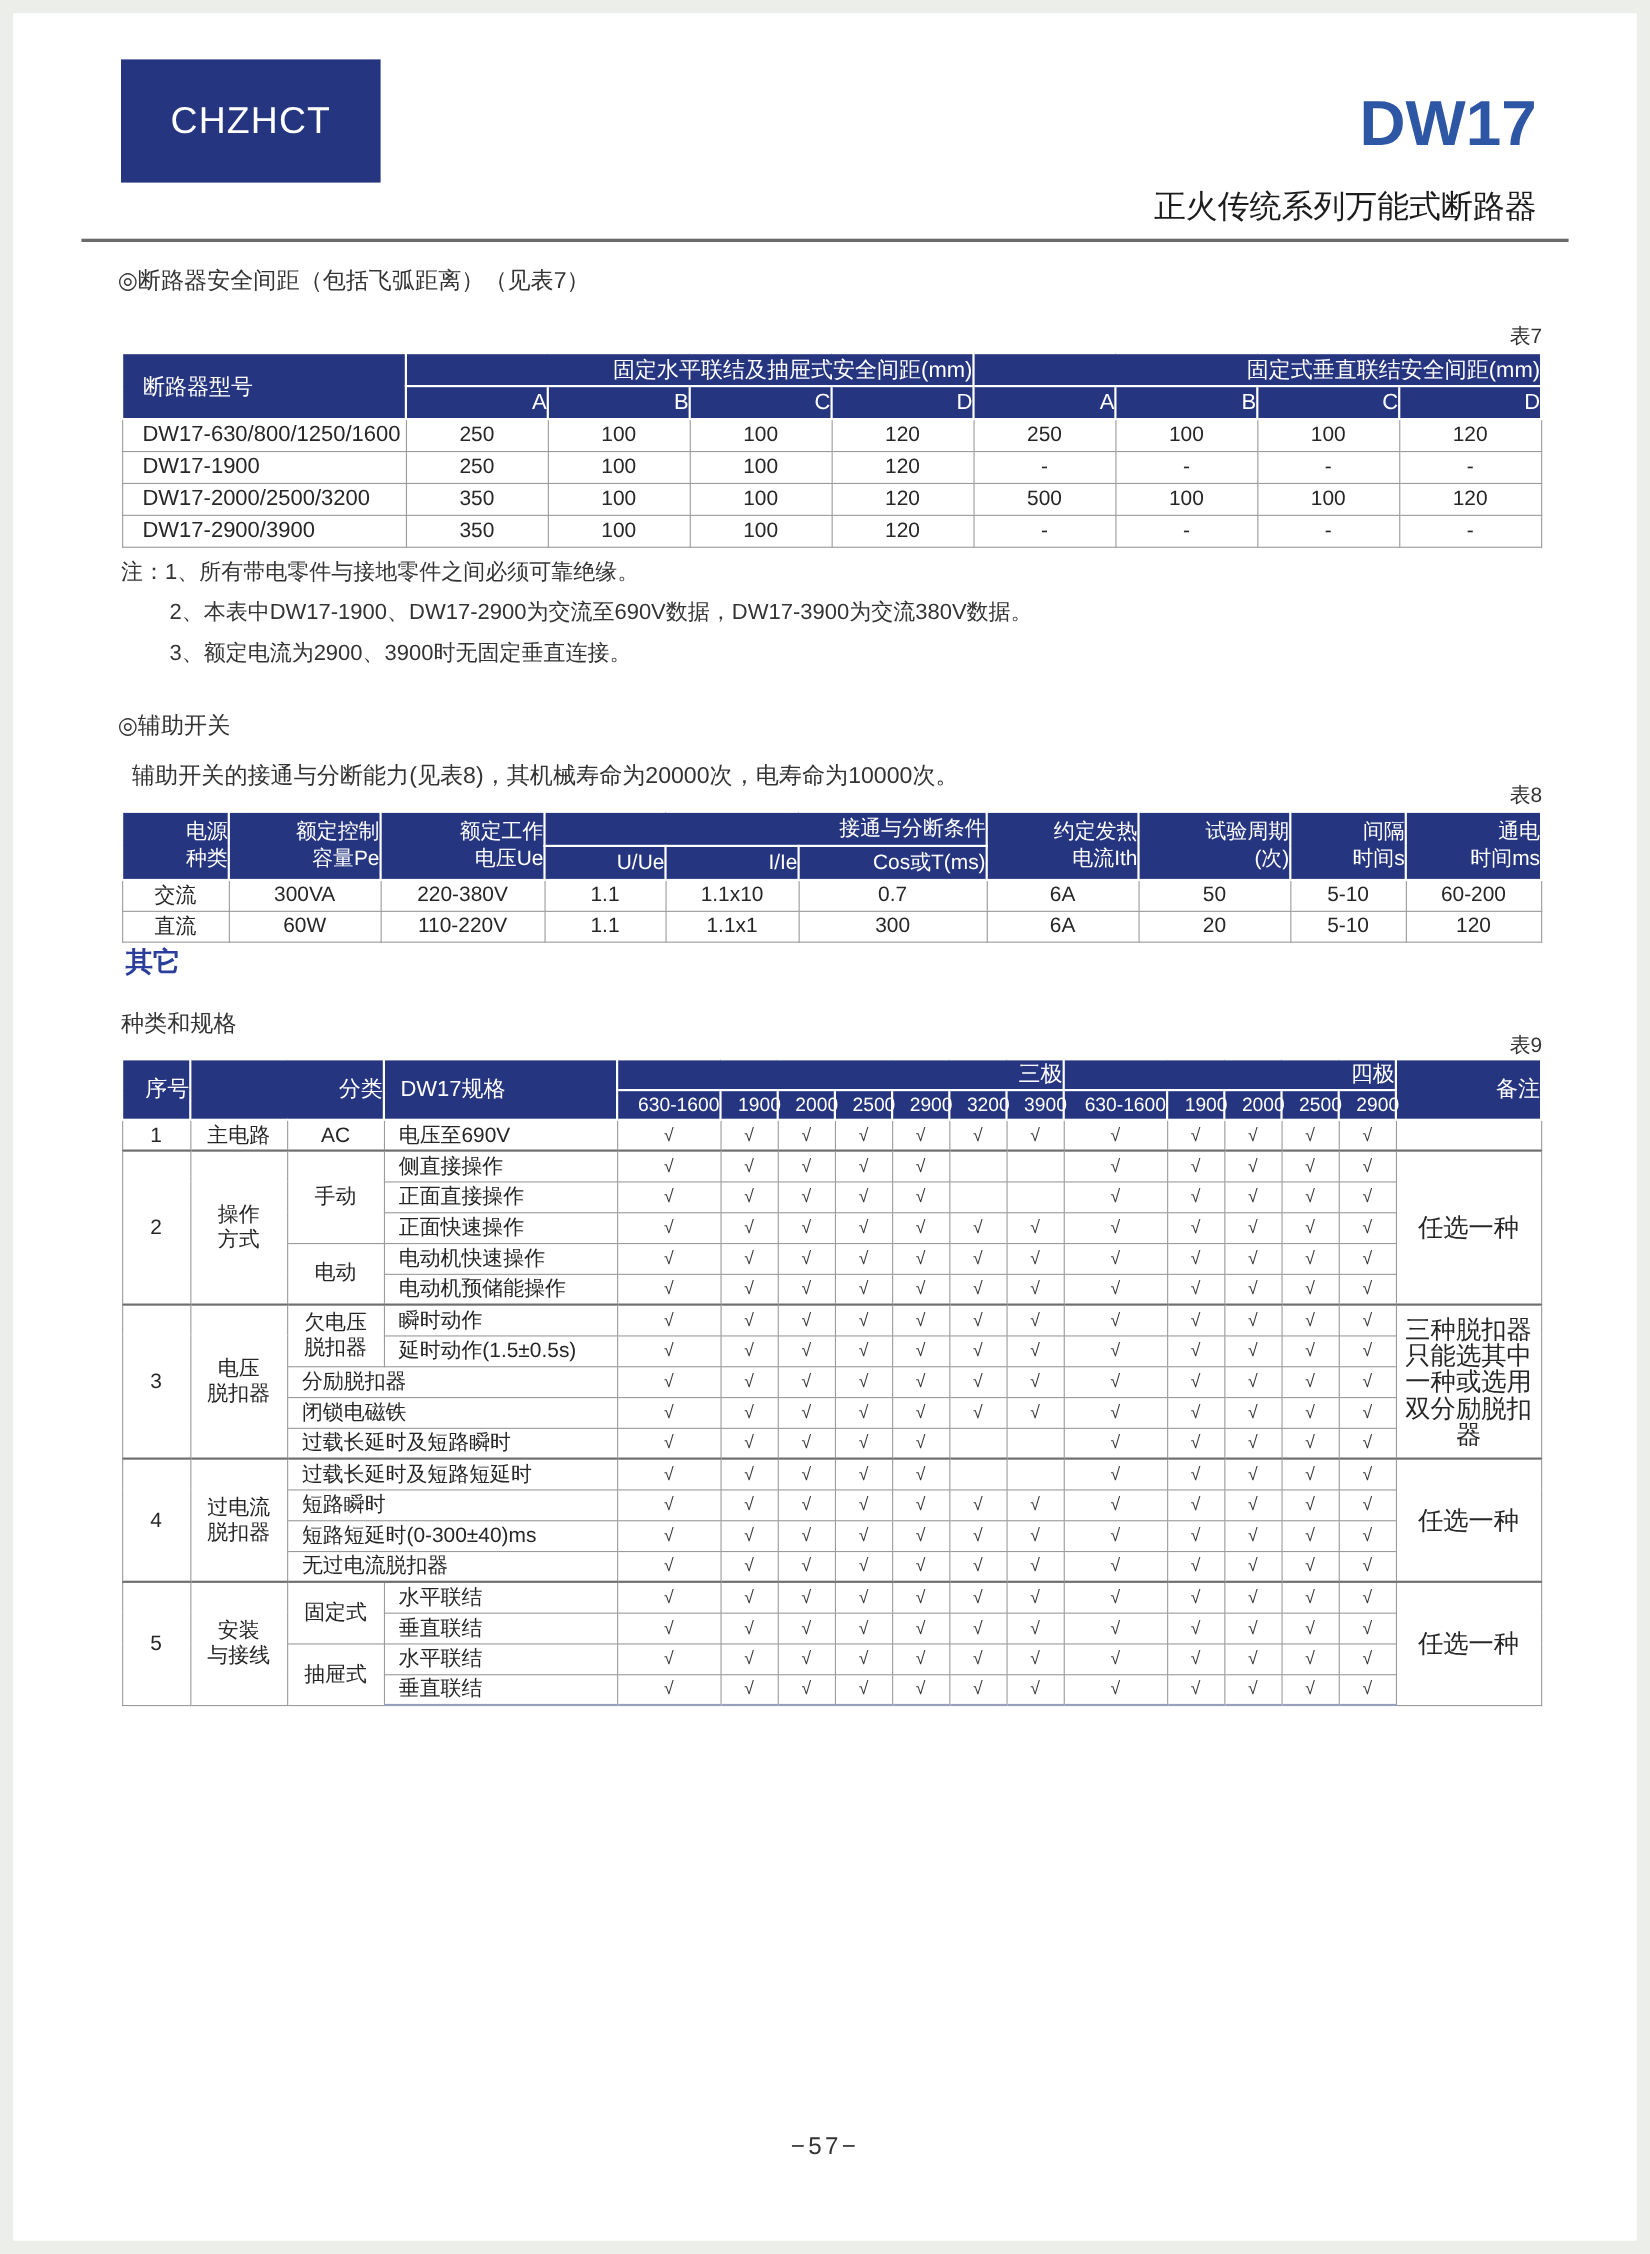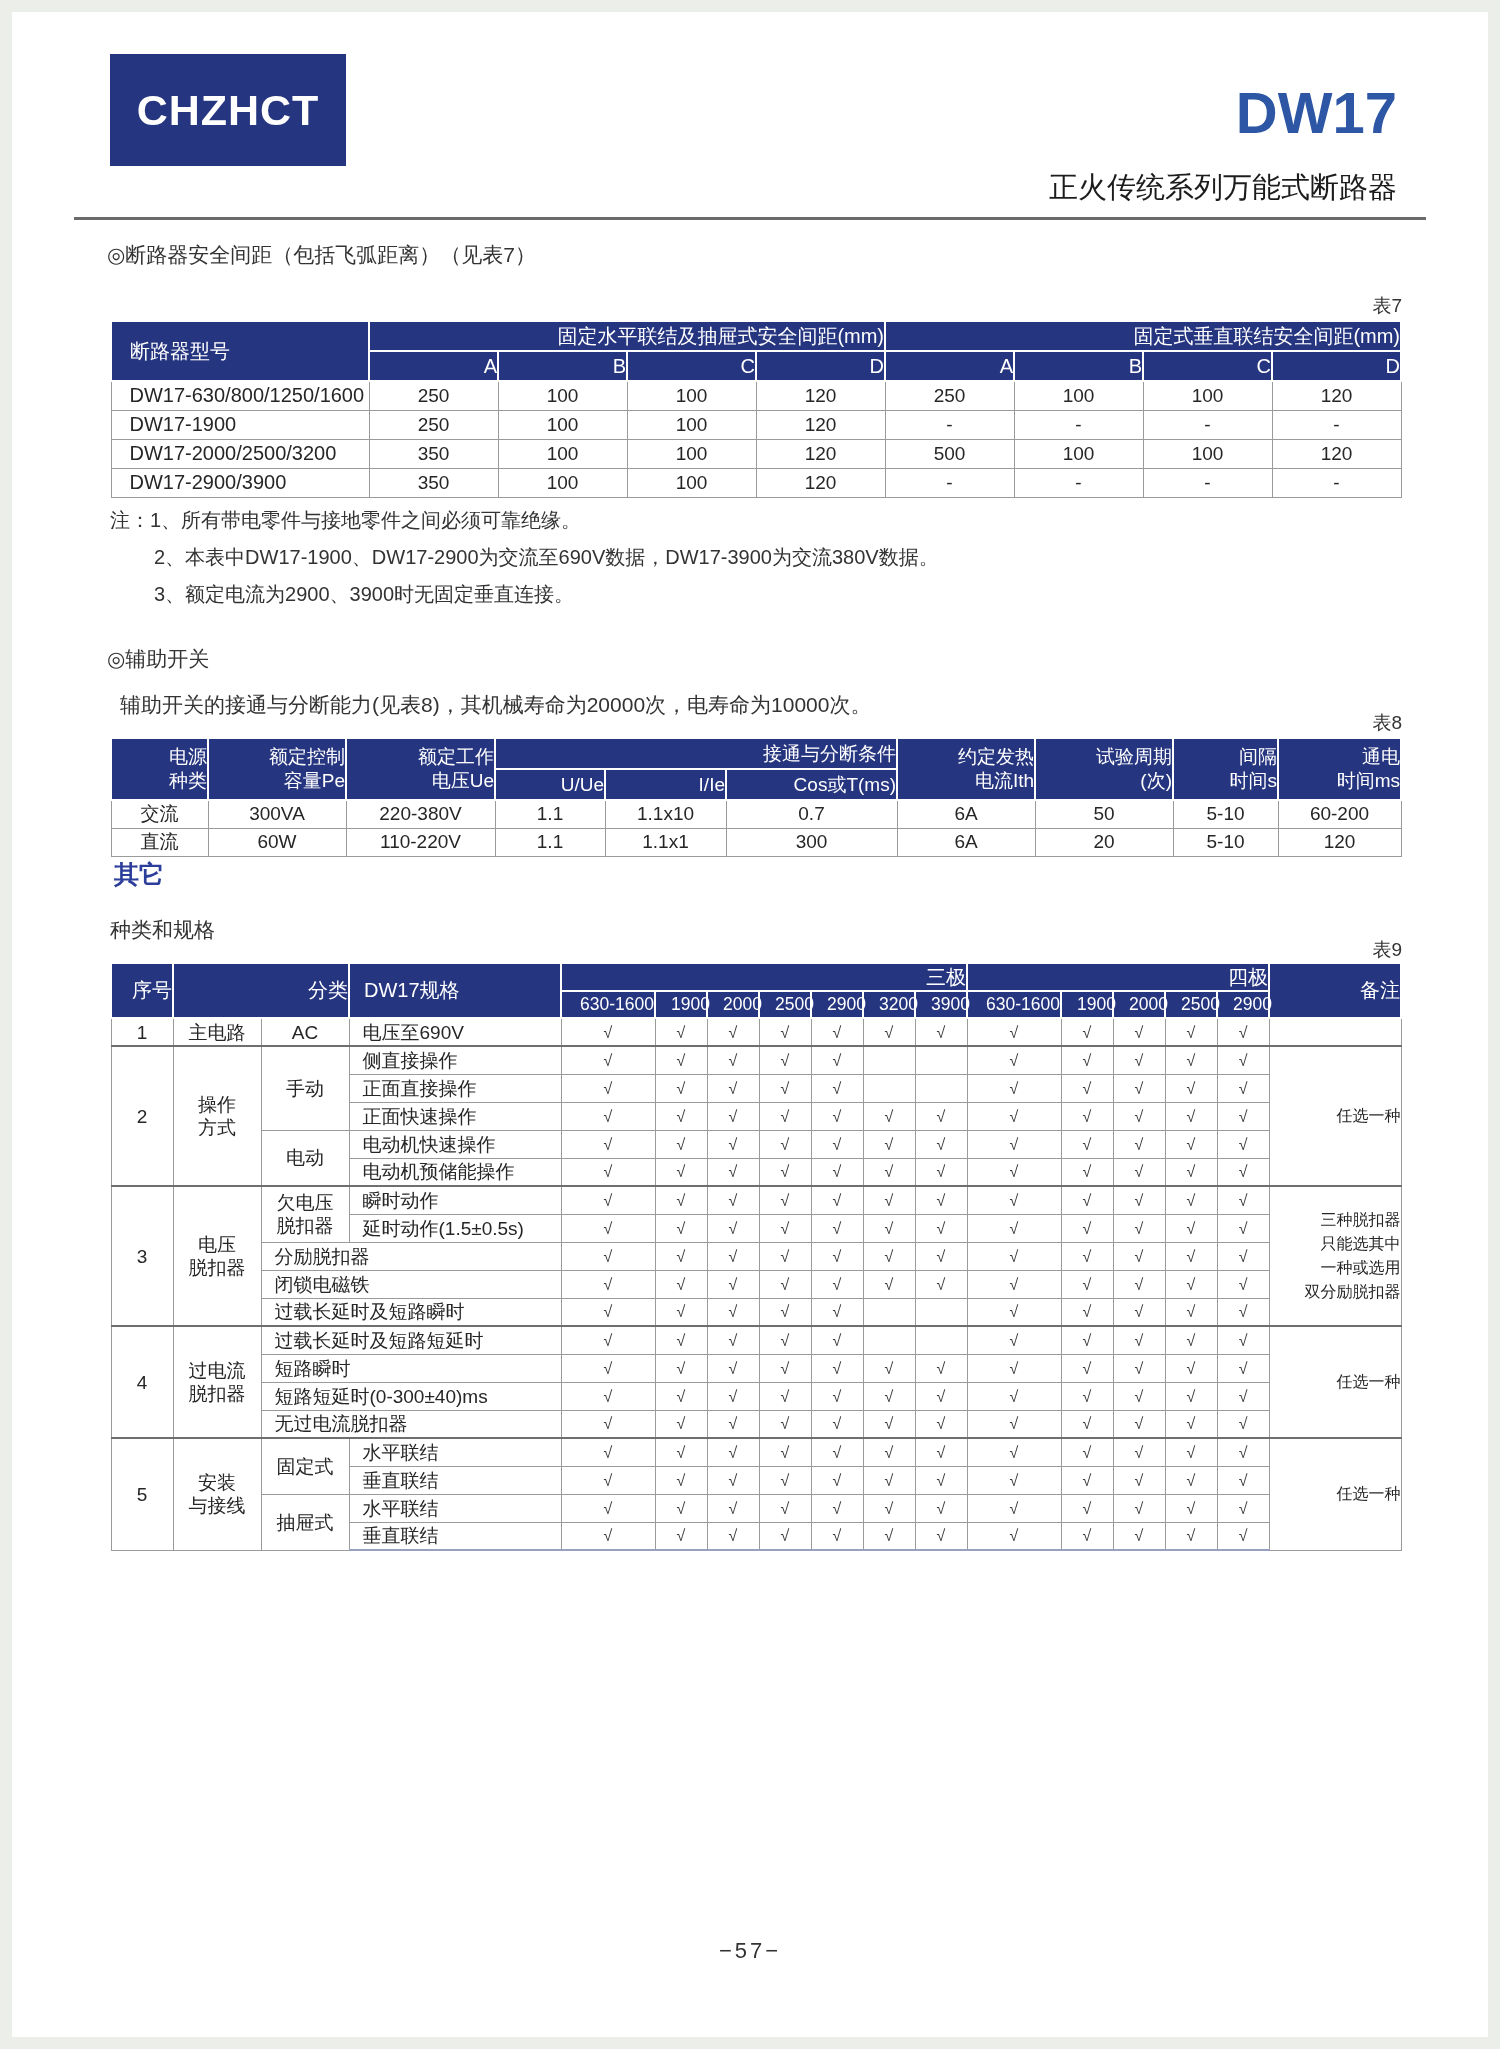--- a/index.html
+++ b/index.html
@@ -3,21 +3,21 @@
 <meta charset="utf-8">
 <style>
   html,body{margin:0;padding:0;background:#e9ece5;}
   .page{position:relative;width:1500px;height:2049px;margin:0 auto;background:#ffffff;
         font-family:"Liberation Sans","DejaVu Sans",sans-serif;color:#222;overflow:hidden;}
   .frame{position:absolute;inset:0;border:12px solid #ecefe9;pointer-events:none;z-index:5;}
 
   
   .logo-box{position:absolute;left:110px;top:54px;width:236px;height:112px;background:#26357f;
             display:flex;align-items:center;justify-content:center;}
-  .logo-text{color:#fff;font-size:43px;font-weight:bold;letter-spacing:1px;}
+  .logo-text{color:#fff;font-size:34px;font-weight:normal;letter-spacing:1px;}
   .model-title{position:absolute;right:103px;top:84px;font-size:58px;line-height:1;font-weight:bold;color:#2d56a5;}
   .subtitle{position:absolute;right:103px;top:168px;font-size:29px;font-weight:normal;color:#1c1c1c;}
   .header-rule{position:absolute;left:74px;right:74px;top:217px;height:3px;background:#6a6a6a;}
 
   
   .sec-title{position:absolute;left:107px;font-size:21px;color:#333;}
   .tbl-label{position:absolute;right:98px;font-size:19px;color:#333;}
   .pre{white-space:pre-line;margin-top:27px;}
 
   
@@ -50,21 +50,21 @@
   
   .t9{top:962px;}
   .t9 thead tr.gr{height:28px;}
   .t9 thead tr.nums{height:27px;}
   .t9 th{font-size:20px;line-height:23px;}
   .t9 thead tr.nums th{font-size:17.5px;padding-left:15px;}
   .t9 th.spec-h{text-align:left;padding-left:14px;}
   .t9 tbody tr{height:28px;}
   .t9 tbody td{font-size:19px;line-height:23px;}
   .t9 td.spec{text-align:left;padding-left:13px;}
-  .t9 td.rmk{font-size:16px;line-height:24px;text-align:right;}
+  .t9 td.rmk{font-size:23px;line-height:24px;}
   .t9 [data-name="check-cell"]{font-size:16px;color:#3a3a3a;}
   .t9 tr.sec td{border-top:2px solid #6f6f6f;}
   .t9 tbody tr:last-child td{border-bottom:2px solid #98a0c0;}
 
   .page-num{position:absolute;left:0;right:0;top:1938px;text-align:center;font-size:22px;
             color:#333;letter-spacing:3px;}
 </style>
 </head>
 <body>
 

